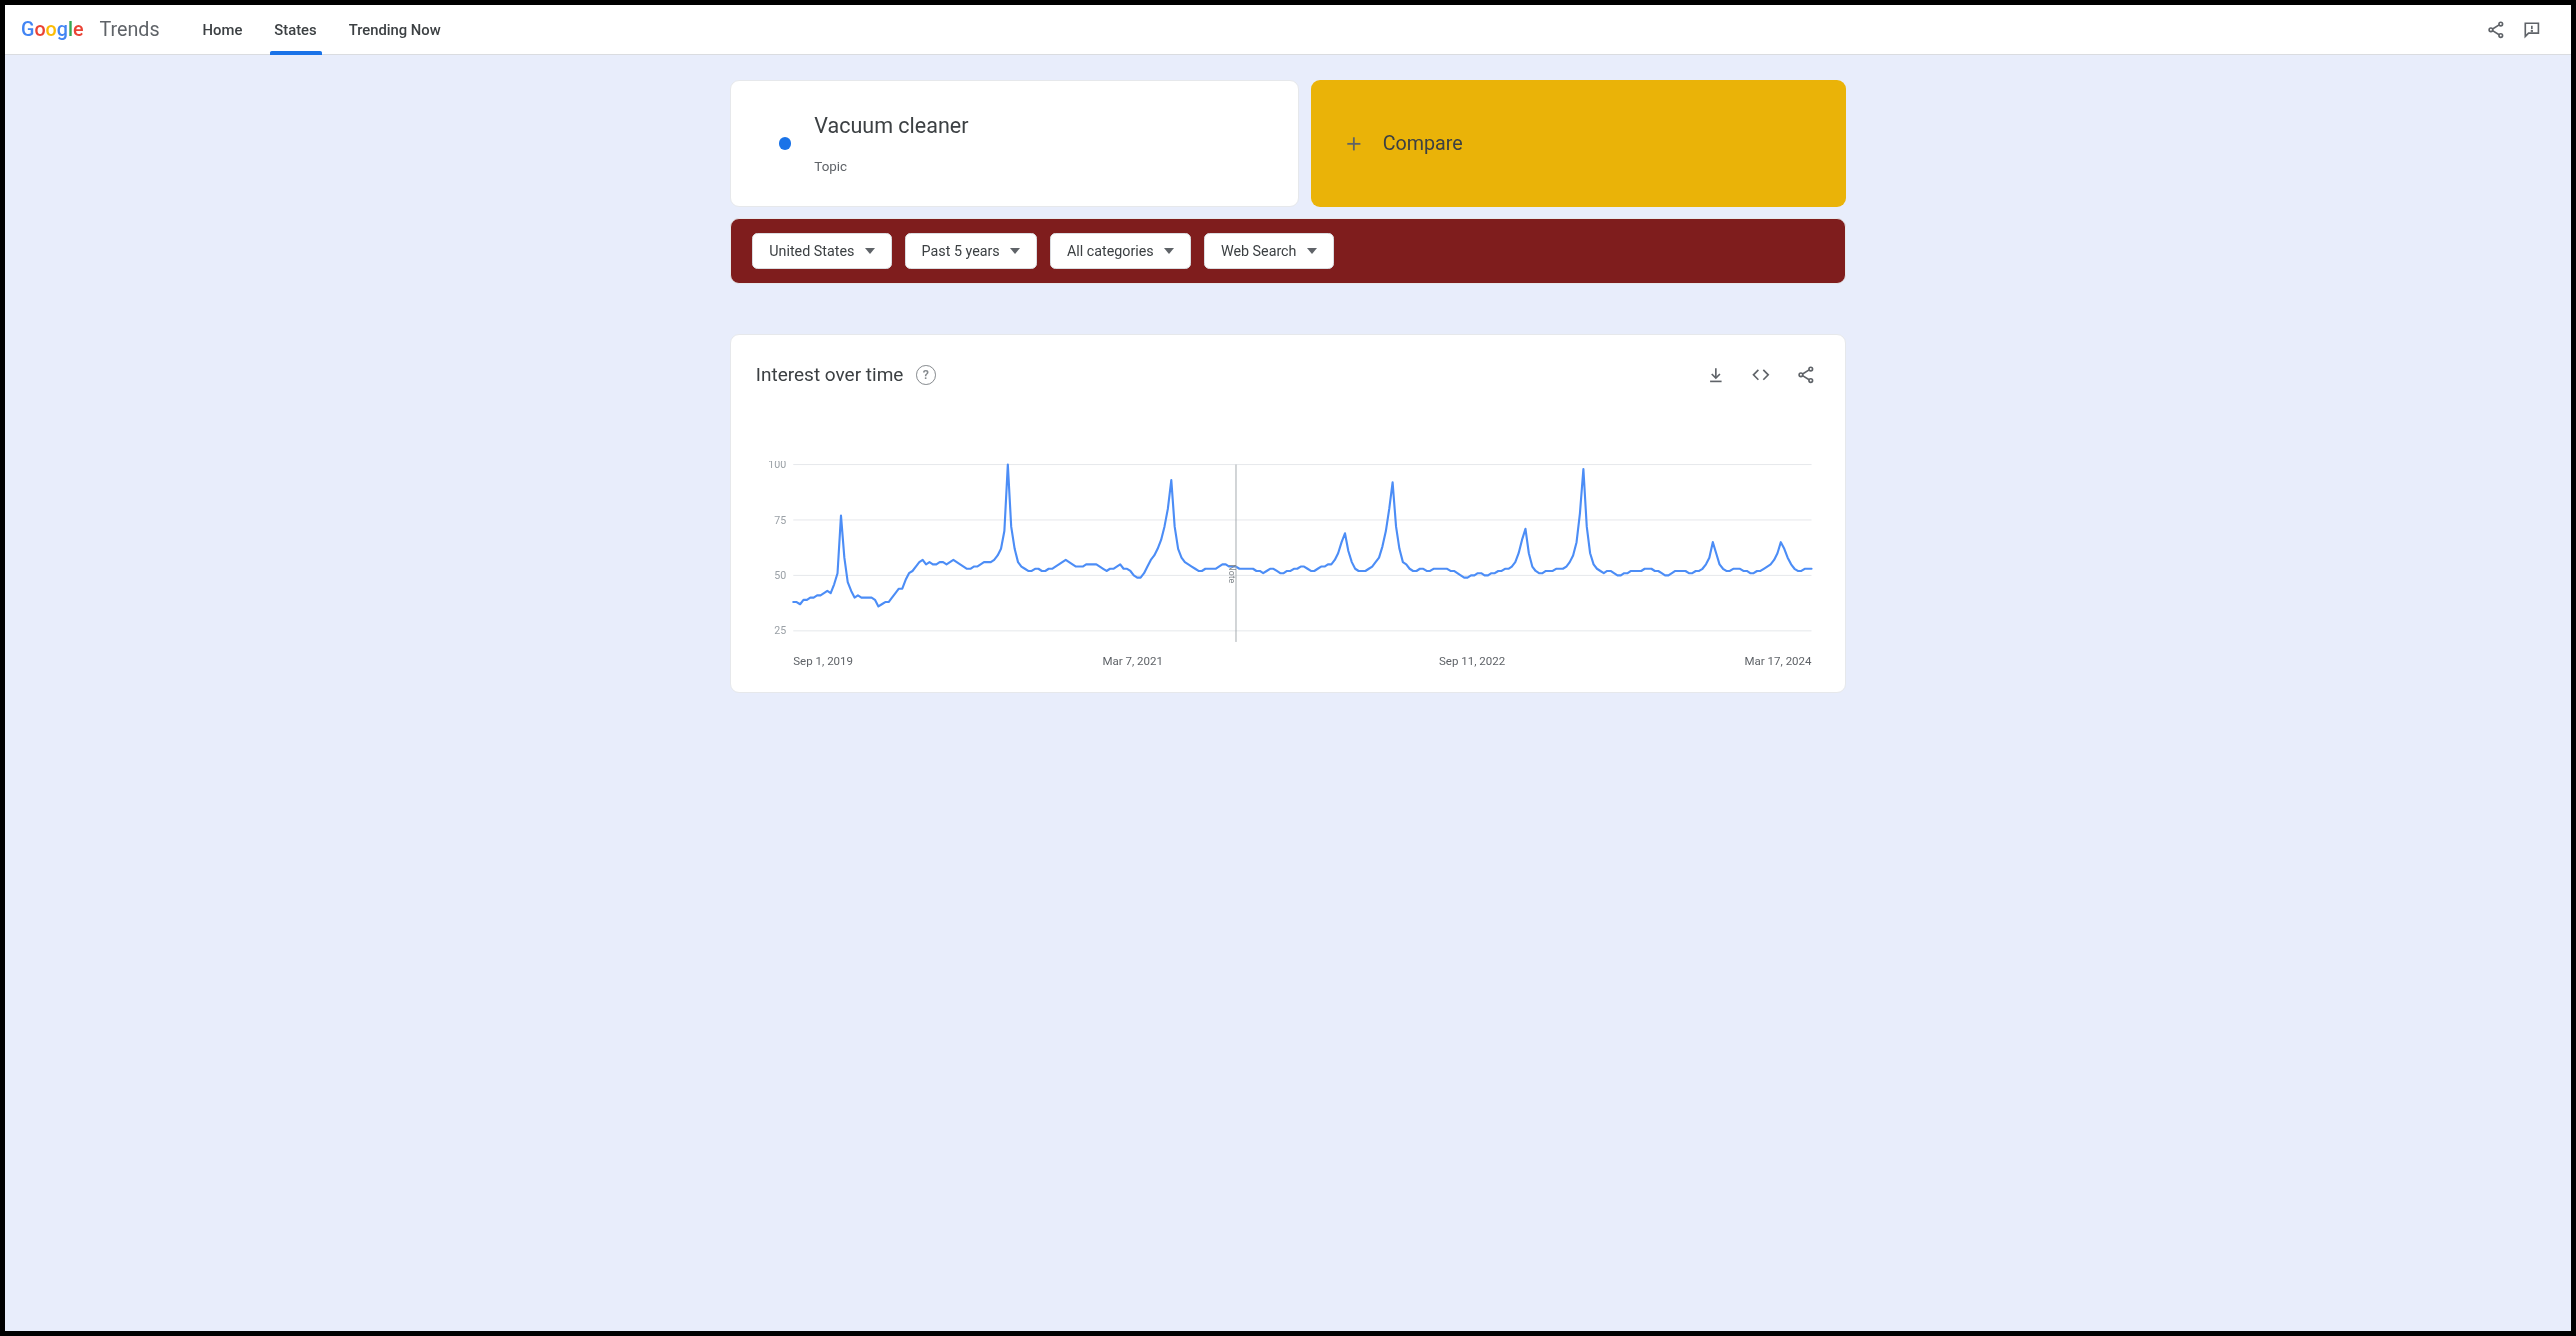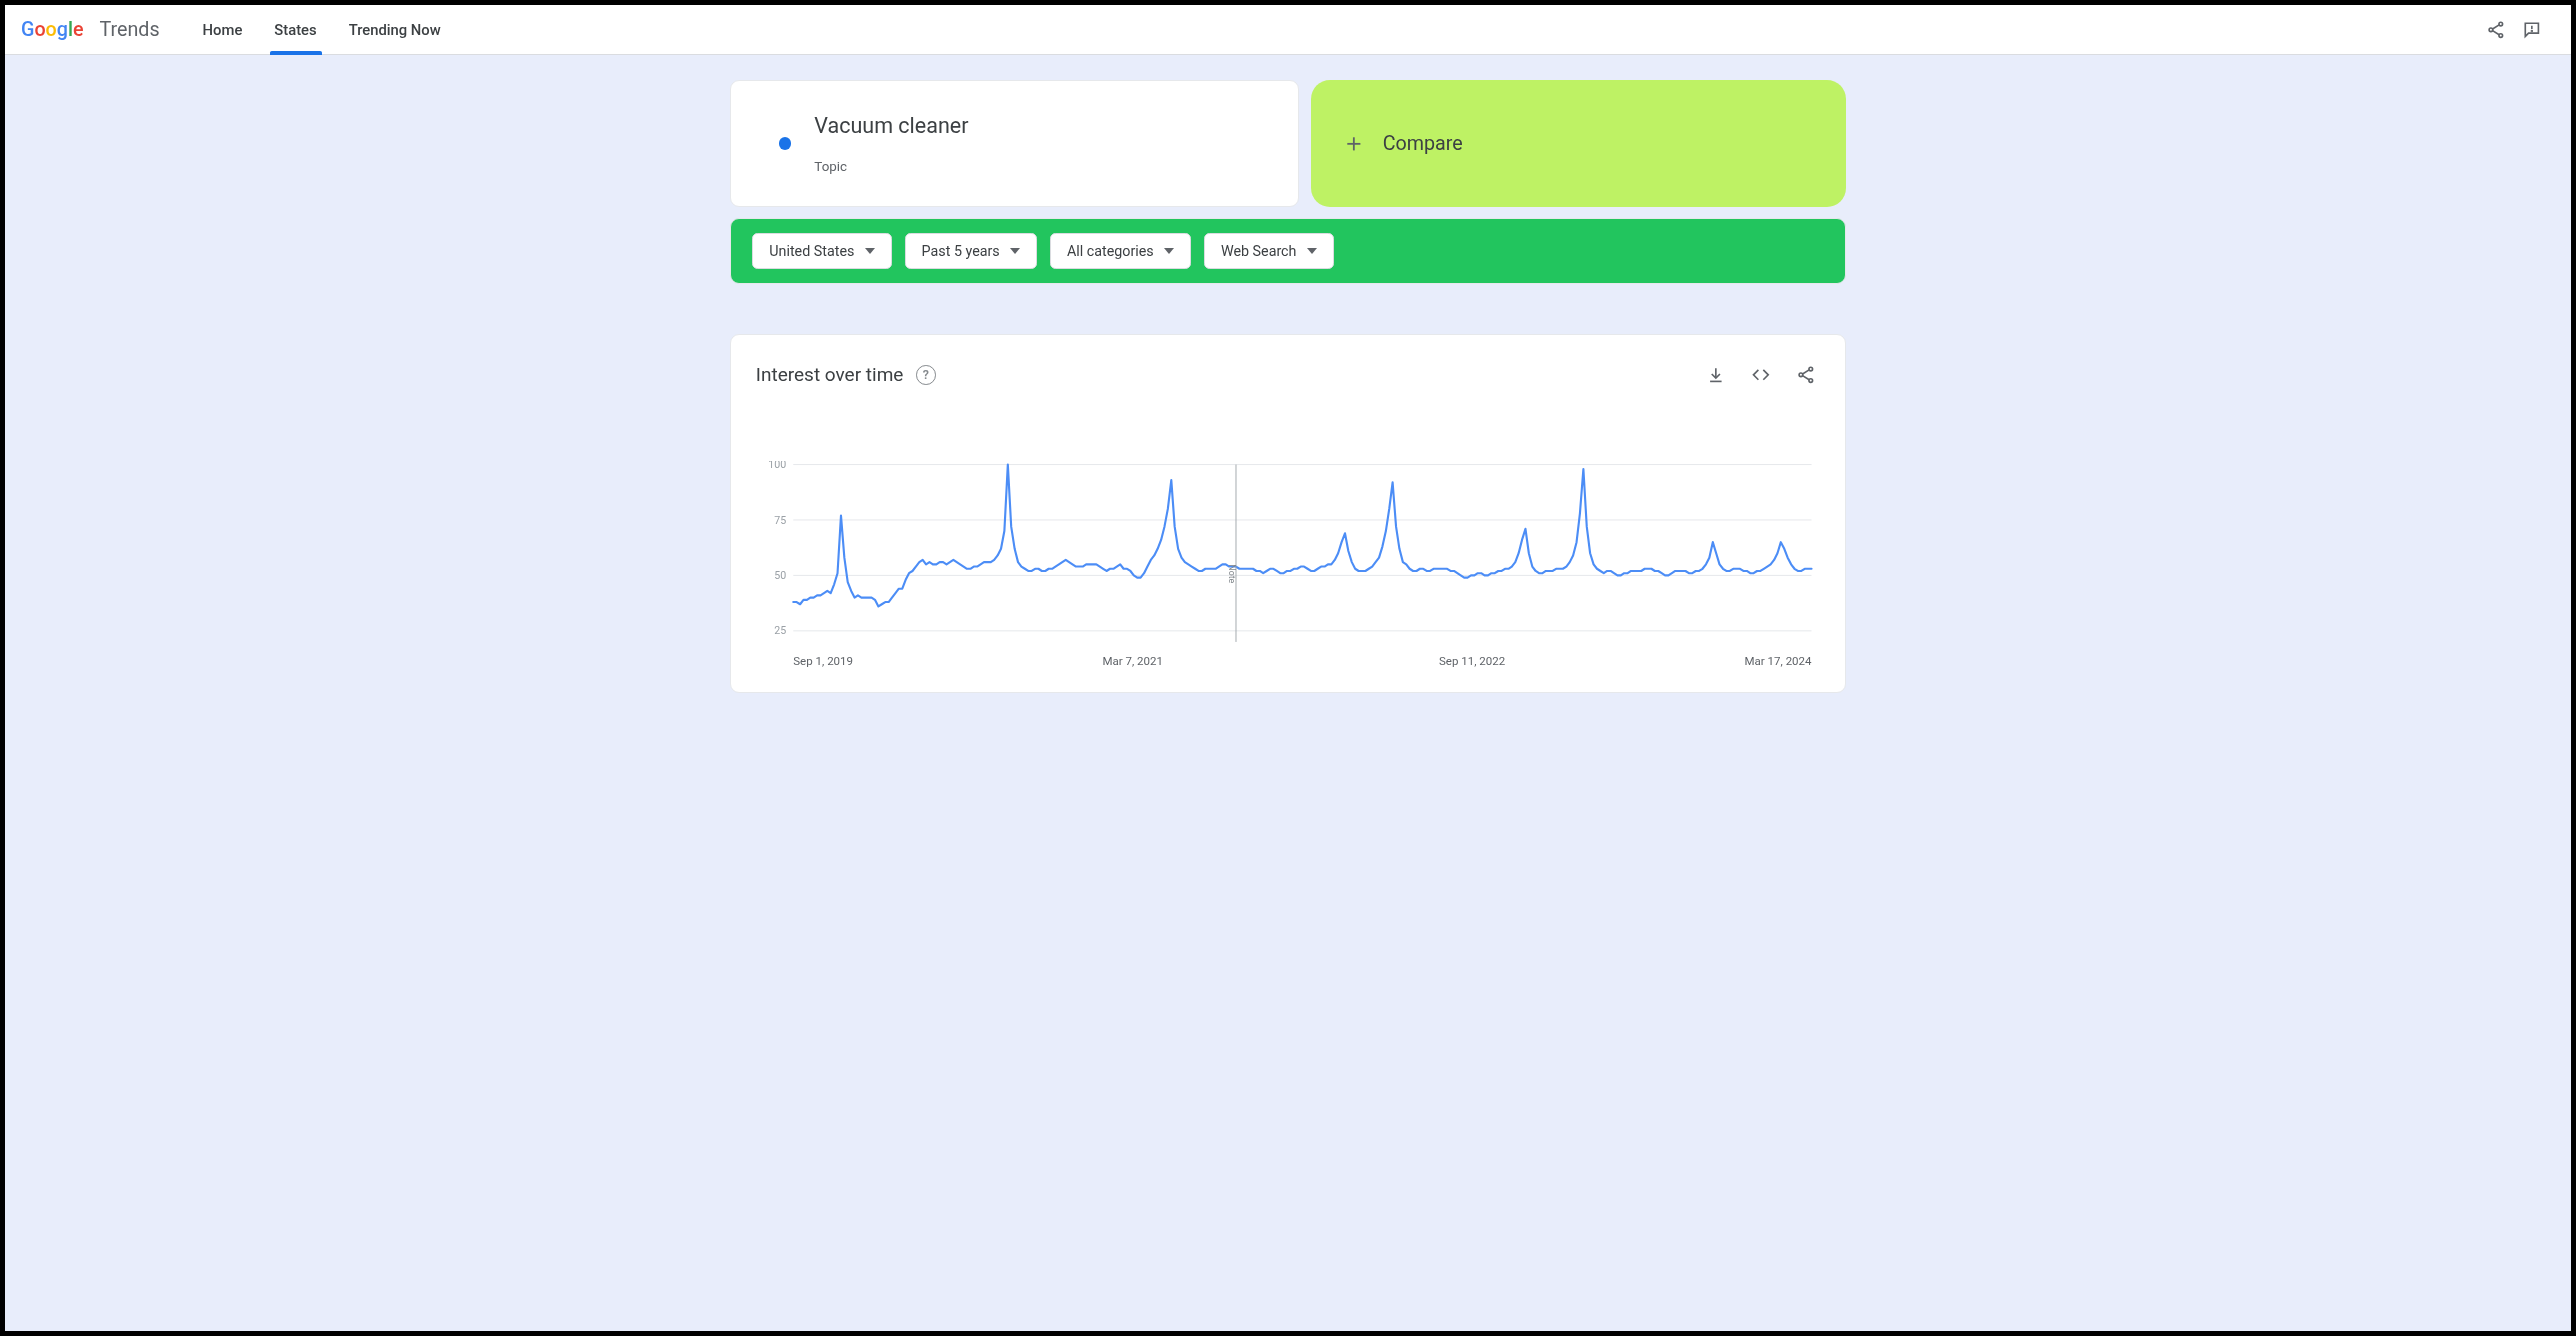--- a/index.html
+++ b/index.html
@@ -96,41 +96,40 @@
   .dot {
     width:12.5px; height:12.5px; border-radius:50%;
     background:#1a73e8;
     margin-right: 23px;
     flex-shrink:0;
   }
   .query-text .term { font-size:21.5px; color:#3c4043; font-weight:400; }
   .query-text .sub  { font-size:13.4px; color:#5f6368; margin-top:21px; }
 
   .compare-card {
-    background:#bef264;
+    background:#eab308;
     padding: 13px 32px;
     cursor:pointer;
-    border-radius:19px;
   }
   .compare-inner {
     display:flex; align-items:center; gap:18px;
     color:#3c4043;
     font-size:19.7px;
   }
   .plus {
     width:21.5px; height:21.5px;
     display:flex; align-items:center; justify-content:center;
     color:#5f6368;
   }
   .plus svg { width:19.7px; height:19.7px; }
 
   
   .filters-bar {
     margin-top: 10.7px;
-    background:#22c55e;
+    background:#7f1d1d;
     border-radius: 9px;
     border:0.9px solid #e6e8eb;
     padding: 14.3px 21.5px;
     display:flex;
     gap: 12.5px;
   }
   .chip {
     border:0.9px solid #dadce0;
     border-radius: 5.4px;
     padding: 9px 16px;

